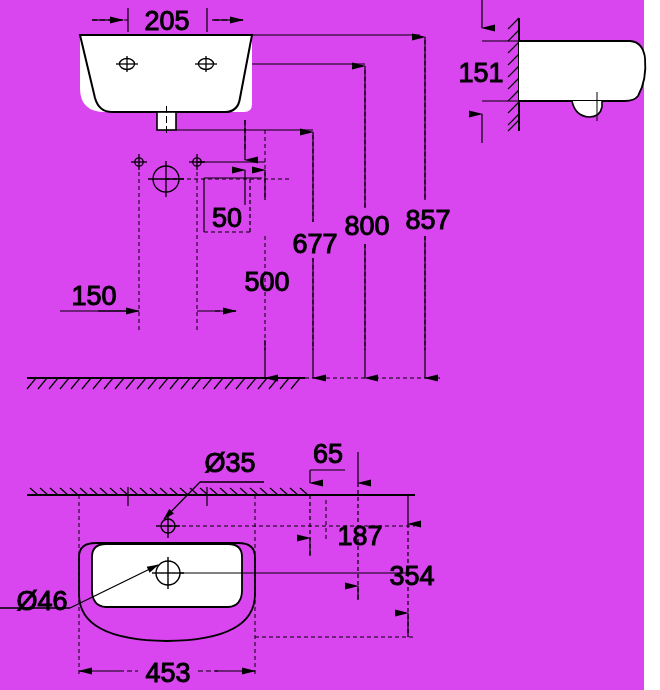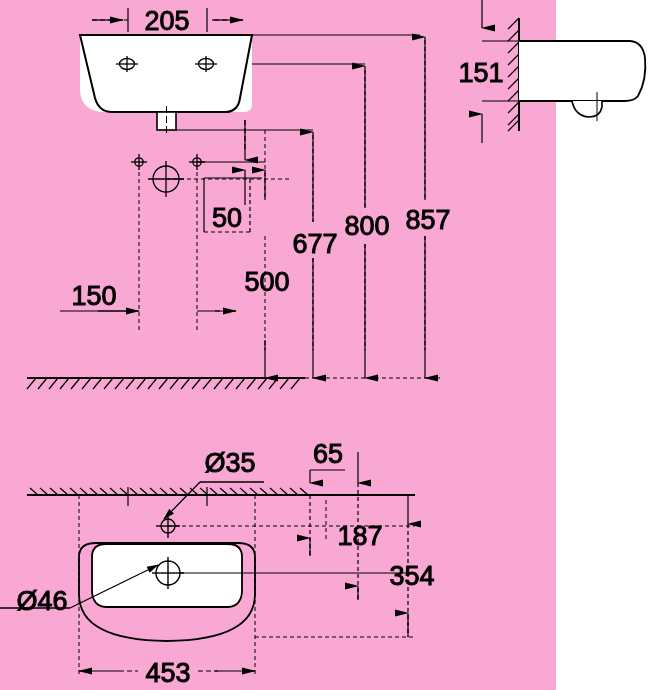--- a/index.html
+++ b/index.html
@@ -1,18 +1,18 @@
 <!DOCTYPE html>
 <html><head>
 <meta charset="utf-8">
 <style>
   html,body{margin:0;padding:0;background:#ffffff;}
   body{width:660px;height:690px;overflow:hidden;
        font-family:"Liberation Sans", sans-serif;color:#000;}
-  #sheet{position:relative;width:556px;height:690px;background:#f9a8d4;}
+  #sheet{position:relative;width:644px;height:690px;background:#d946ef;}
   svg{display:block;}
   .dimtext{font-family:"Liberation Sans", sans-serif;font-size:27px;fill:#000;}
 </style>
 </head>
 <body>
 
 <div id="sheet">
 <svg width="660" height="690" viewBox="0 0 660 690">
 
   <defs>

